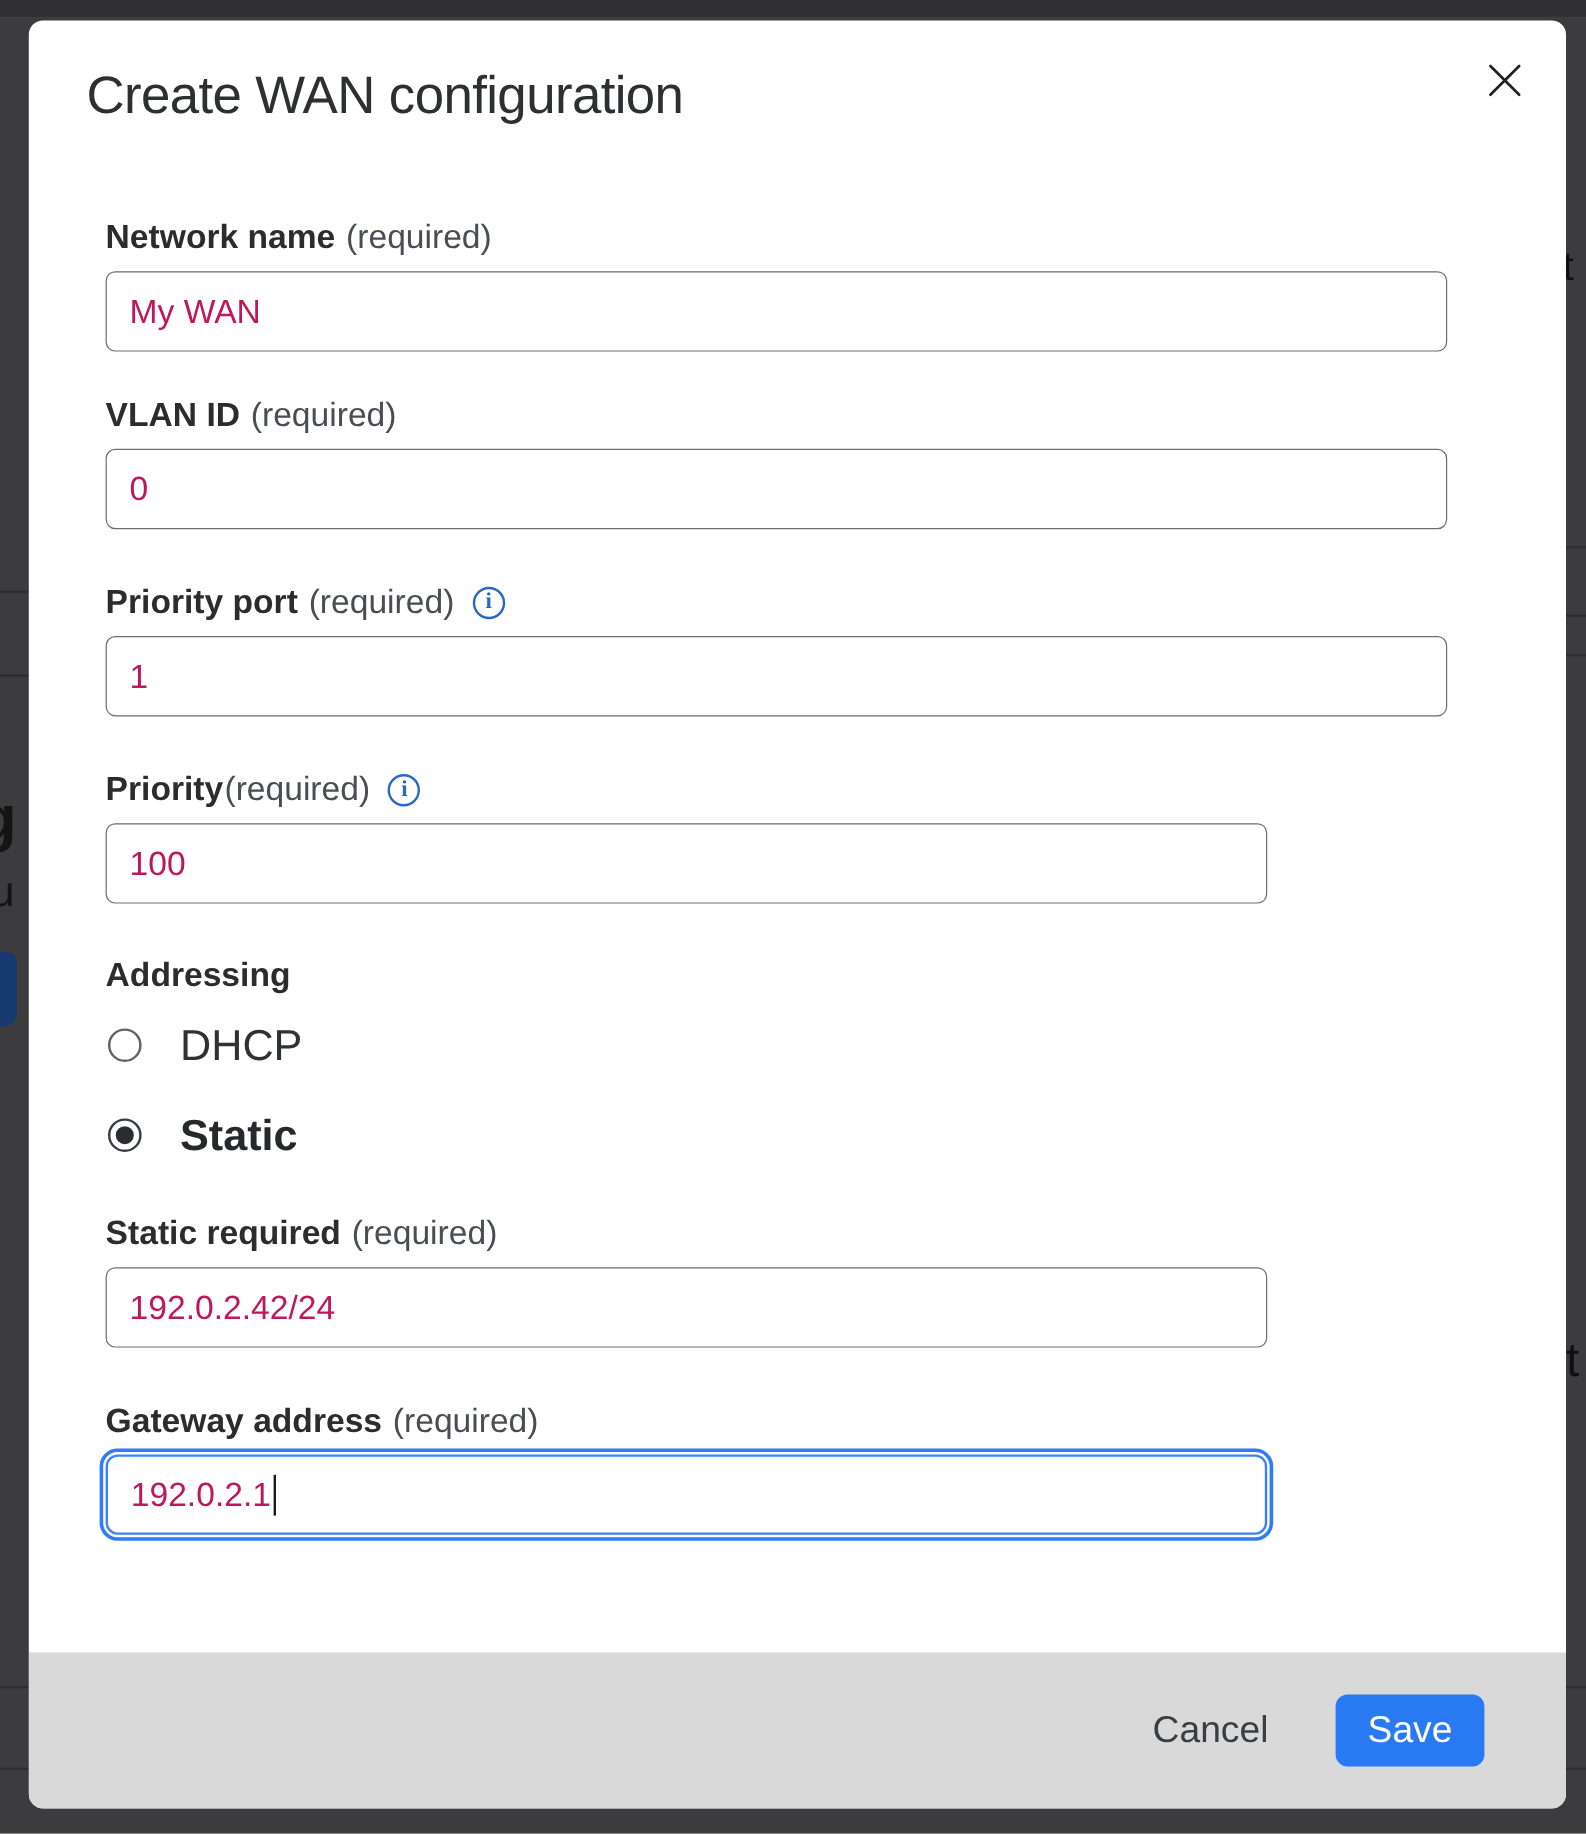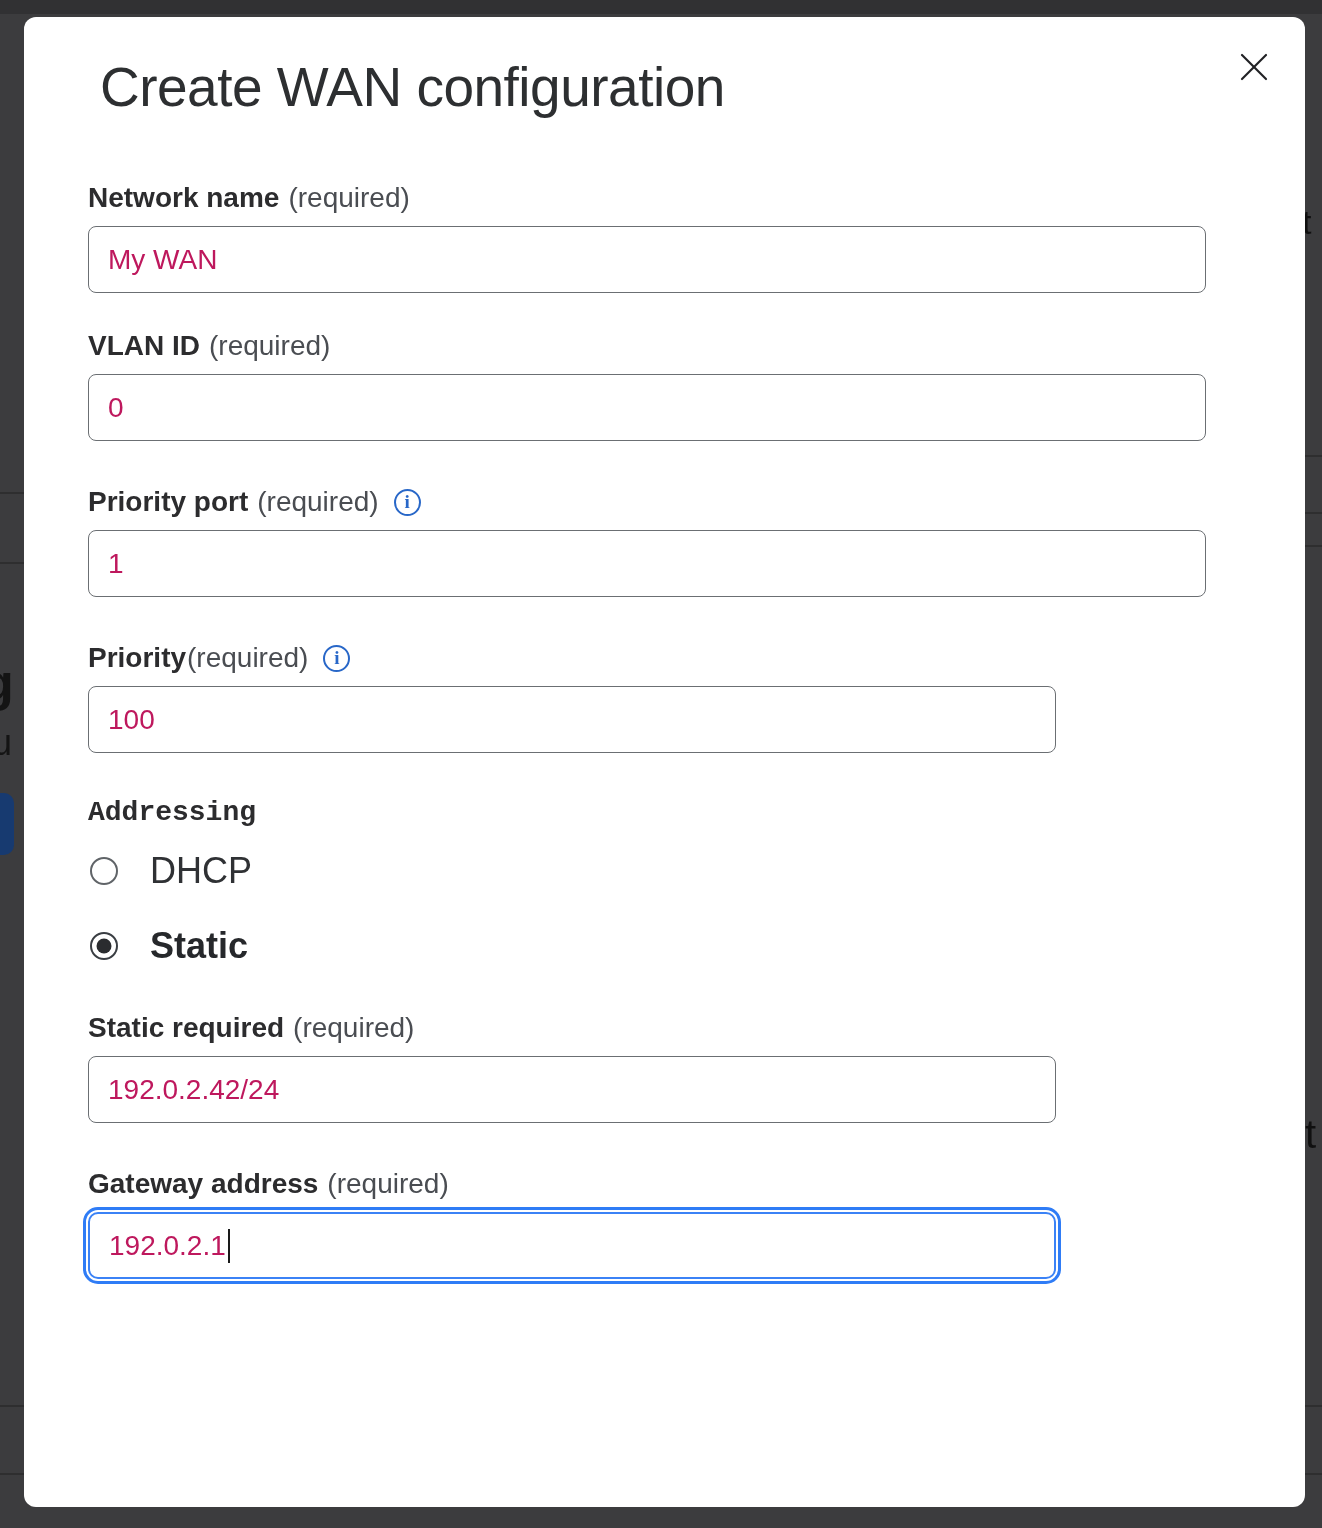--- a/index.html
+++ b/index.html
@@ -22,22 +22,22 @@
     position:absolute; left:-26px; top:793px; width:40px; height:62px;
     background:#173a70; border-radius:10px;
   }
 
   
   .modal {
     position:absolute; left:24px; top:17px; width:1281px; height:1490px;
     background:#ffffff; border-radius:12px; overflow:hidden;
   }
   .modal-title {
-    position:absolute; left:76px; top:38px;
-    font-size:55px; font-weight:400; letter-spacing:-0.5px; color:#2d2f31;
+    position:absolute; left:48px; top:38px;
+    font-size:44px; font-weight:400; letter-spacing:-0.5px; color:#2d2f31;
   }
   .close-btn {
     position:absolute; left:1208px; top:28px; width:44px; height:44px;
     background:none; border:none; cursor:pointer; display:flex;
     align-items:center; justify-content:center;
   }
 
   
   .field { position:absolute; left:64px; }
   .flabel { display:flex; align-items:center; font-size:28px; color:#2c2c2e; height:36px; }
@@ -165,21 +165,21 @@
     <div class="flabel">
       <span class="lbl">Priority</span>
       <span class="req">(required)</span>
       <span class="info">i</span>
     </div>
     <div class="textbox w-wide">
       <span>100</span>
     </div>
   </div>
 
-  <div class="section-label" style="top:780px;font-family:Liberation Mono, monospace;">Addressing</div>
+  <div class="section-label" style="top:780px;">Addressing</div>
 
   <div class="radio-row" style="top:839px;">
     <span class="radio"></span>
     <span class="radio-label">DHCP</span>
   </div>
 
   <div class="radio-row" style="top:914px;">
     <span class="radio checked"></span>
     <span class="radio-label bold">Static</span>
   </div>
@@ -198,14 +198,18 @@
     <div class="flabel">
       <span class="lbl">Gateway address</span>
       <span class="req">(required)</span>
     </div>
     <div class="textbox w-wide focused">
       <span>192.0.2.1</span>
       <span class="caret"></span>
     </div>
   </div>
 
+  <div class="footer">
+    <button class="btn-cancel">Cancel</button>
+    <button class="btn-save">Save</button>
+  </div>
 
 </div>
 
 </body></html>

